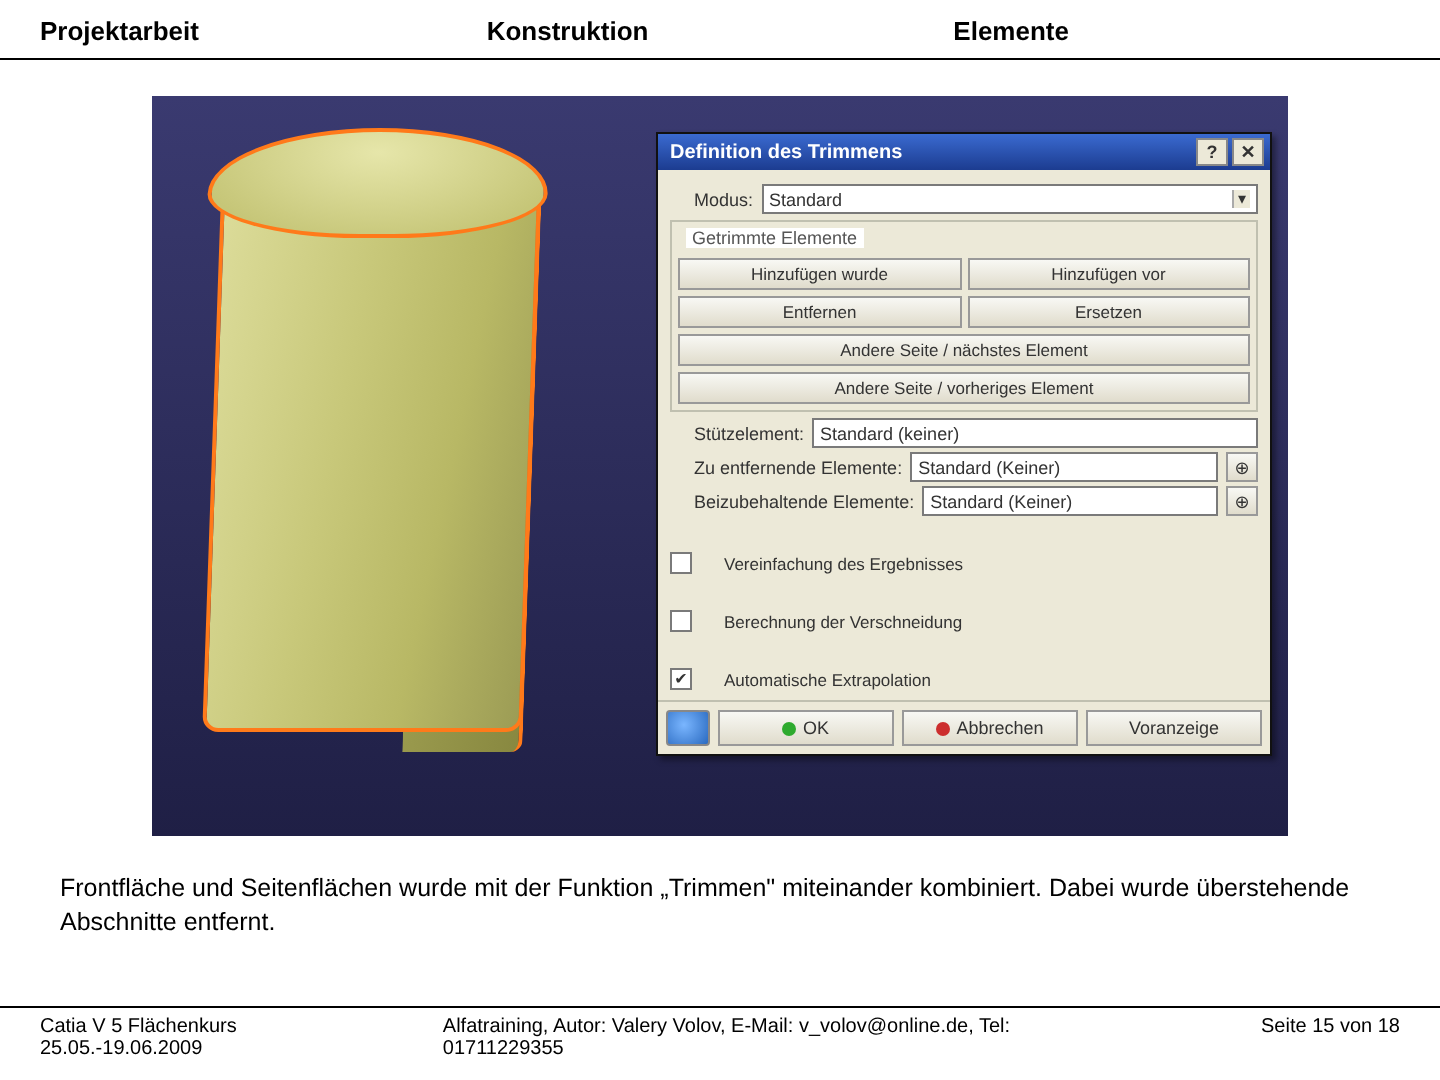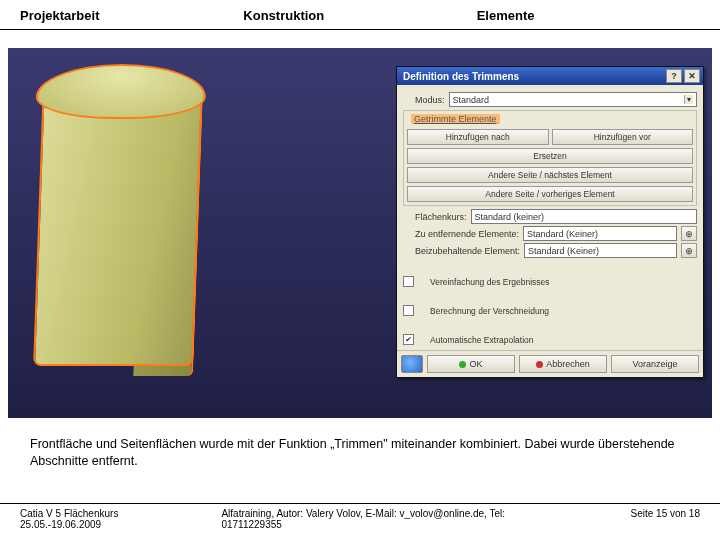--- a/index.html
+++ b/index.html
@@ -16,21 +16,21 @@
     border-bottom: 1px solid #000;
     font-size: 13px;
     font-weight: bold;
   }
   .page-header .left { flex: 1; }
   .page-header .mid { flex: 1; text-align: left; }
   .page-header .right { flex: 1; text-align: left; padding-left: 10px; }
 
   .viewport {
     margin: 18px auto 0 auto;
-    width: 704px;
+    width: 568px;
     height: 370px;
     background: linear-gradient(#3a3a70, #1f1f45);
     position: relative;
     overflow: hidden;
   }
 
   
   .solid-shape {
     position: absolute;
     left: 10px;
@@ -123,25 +123,24 @@
     padding: 0 2px;
   }
   .group {
     border: 1px solid #c0c0b0;
     margin: 3px 0;
     padding: 3px;
   }
   .group-title {
     font-size: 9px;
     margin: -9px 0 2px 4px;
-    background: #fdba74;
+    background: #ffffff;
     display: inline-block;
     padding: 0 3px;
     color: #555;
-    text-decoration: underline;
   }
   .list {
     background: #fff;
     border: 1px solid #7a7a7a;
     height: 34px;
     padding: 2px;
     font-size: 8.5px;
     line-height: 11px;
     overflow: hidden;
   }
@@ -255,46 +254,47 @@
       <div class="row">
         <label>Modus:</label>
         <div class="combo">
             <span>Standard</span>
           </div>
       </div>
 
       <div class="group">
         <div class="group-title">Getrimmte Elemente</div>
         <div class="btn-row">
-          <div class="btn">Hinzufügen nach</div>
+          <div class="btn">Hinzufügen wurde</div>
           <div class="btn">Hinzufügen vor</div>
         </div>
         <div class="btn-row">
+          <div class="btn">Entfernen</div>
           <div class="btn">Ersetzen</div>
         </div>
         <div class="wide-btn">Andere Seite / nächstes Element</div>
         <div class="wide-btn">Andere Seite / vorheriges Element</div>
       </div>
 
       <div class="row">
-        <label>Flächenkurs:</label>
+        <label>Stützelement:</label>
         <div class="inp">
             <span>Standard (keiner)</span>
           </div>
       </div>
 
       <div class="row">
         <label>Zu entfernende Elemente:</label>
         <div class="inp">
             <span>Standard (Keiner)</span>
           </div>
         <div class="icon-btn">⊕</div>
       </div>
       <div class="row">
-        <label>Beizubehaltende Element:</label>
+        <label>Beizubehaltende Elemente:</label>
         <div class="inp">
             <span>Standard (Keiner)</span>
           </div>
         <div class="icon-btn">⊕</div>
       </div>
 
       <div class="chk-row">
         <div class="chk"></div>
         <span>Vereinfachung des Ergebnisses</span>
       </div>

